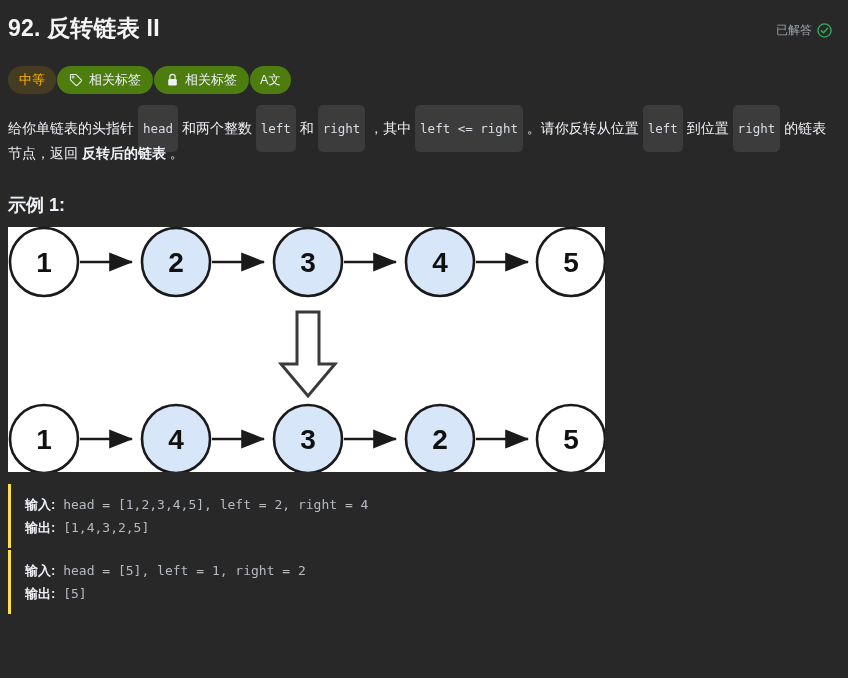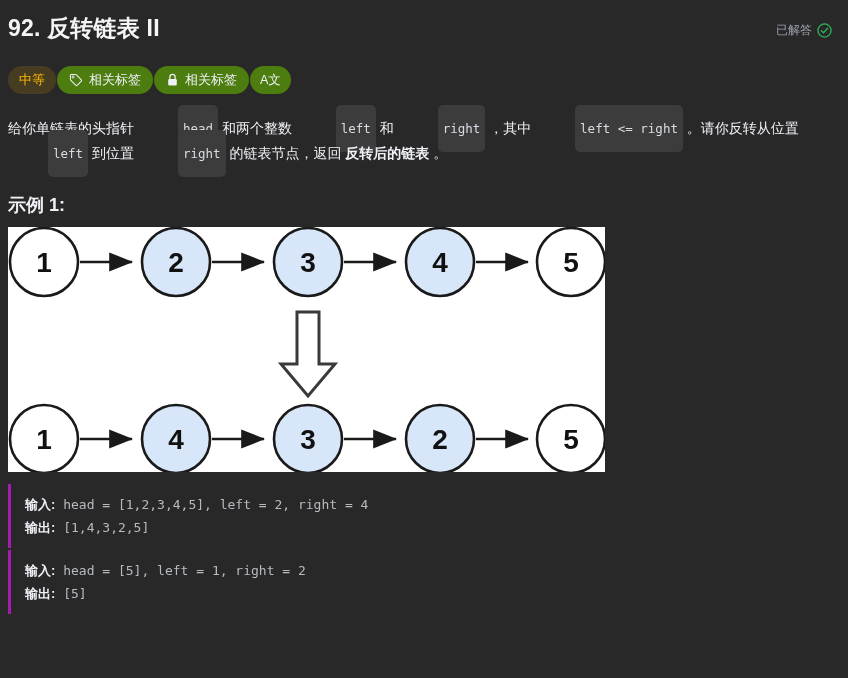--- a/index.html
+++ b/index.html
@@ -96,21 +96,20 @@
     max-width: 836px;
   }
   code.inline {
     font-family: "DejaVu Sans Mono", "Liberation Mono", monospace;
     font-size: 12.5px;
     background: #3c3c3c;
     border-radius: 5px;
     padding: 16px 5px;
     color: #d8dce3;
     white-space: nowrap;
-    margin-left: 40px;
   }
   .description b { font-weight: 700; }
 
   
   .ex-heading {
     font-size: 18px;
     font-weight: 700;
     color: #eff1f6;
     margin-top: 27px;
     margin-bottom: 10px;
@@ -123,21 +122,21 @@
     height: 245px;
     margin-left: 0;
     margin-bottom: 12px;
   }
   .figure svg { display: block; }
 
   
   pre.example {
     margin: 0;
     padding: 9px 0 9px 14px;
-    border-left: 3px solid #a21caf;
+    border-left: 3px solid #fde047;
     font-family: "DejaVu Sans Mono", "Liberation Mono", monospace;
     font-size: 13px;
     line-height: 23px;
     color: #b6bac1;
     white-space: pre;
   }
   pre.example .lbl {
     font-family: "Liberation Sans", "DejaVu Sans", sans-serif;
     font-weight: 700;
     color: #eff1f6;

